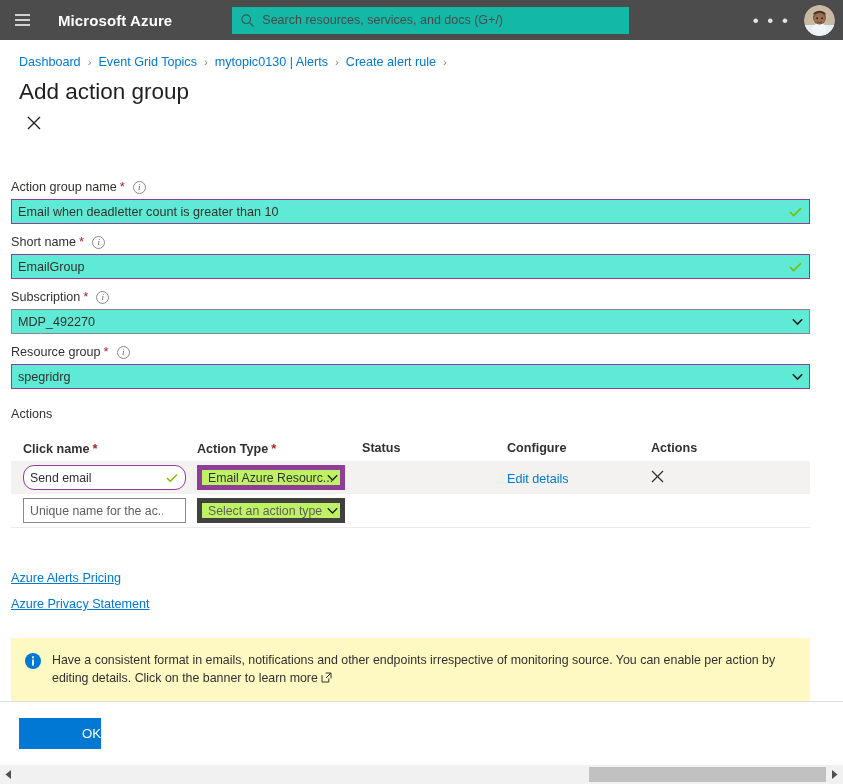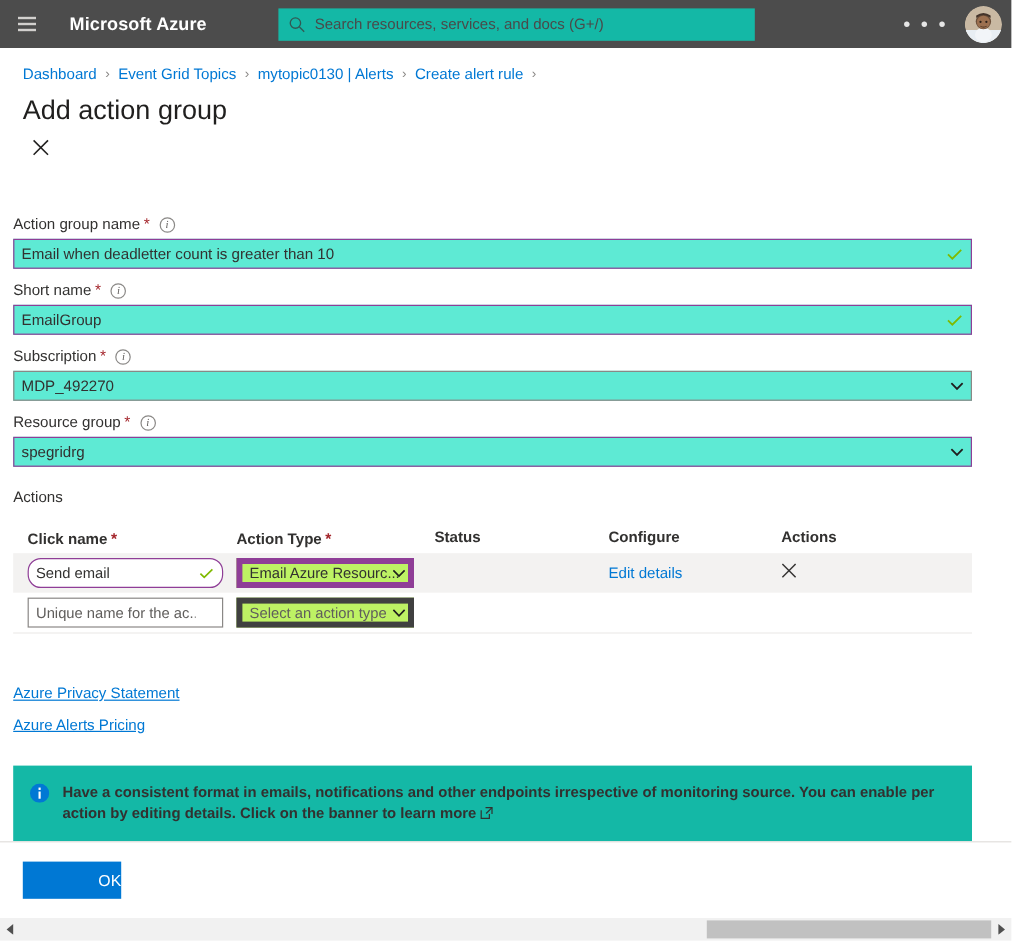--- a/index.html
+++ b/index.html
@@ -287,27 +287,26 @@
     color: #0078d4;
     font-size: 12.6px;
     text-decoration: underline;
     cursor: pointer;
     margin-bottom: 12px;
   }
 
   
   .banner {
     margin: 27px 33px 0 11px;
-    background: #14b8a6;
+    background: #fef9c3;
     display: flex;
     align-items: flex-start;
     padding: 14px 16px 14px 14px;
     cursor: pointer;
     min-height: 57px;
-    font-weight: bold;
   }
   .banner-ico { flex: 0 0 auto; margin-right: 11px; margin-top: 1px; }
   .banner-text {
     font-size: 12.4px;
     color: #323130;
     line-height: 17.5px;
   }
   .ext-ico { display: inline-block; vertical-align: -1px; margin-left: 3px; }
 
   
@@ -547,22 +546,22 @@
       </span>
     </div>
     <div class="col-status"></div>
     <div class="col-conf"></div>
     <div class="col-acts"></div>
   </div>
 </div>
 <div class="table-rule"></div>
 
 <div class="doclinks">
+  <span class="doclink">Azure Alerts Pricing</span>
   <span class="doclink">Azure Privacy Statement</span>
-  <span class="doclink">Azure Alerts Pricing</span>
 </div>
 
 <div class="banner">
   <span class="banner-ico">
     <svg width="16" height="16" viewBox="0 0 16 16">
       <circle cx="8" cy="8" r="8" fill="#0078d4"></circle>
       <rect x="7.1" y="6.6" width="1.8" height="6" fill="#ffffff"></rect>
       <rect x="7.1" y="3.3" width="1.8" height="2" fill="#ffffff"></rect>
     </svg>
   </span>

